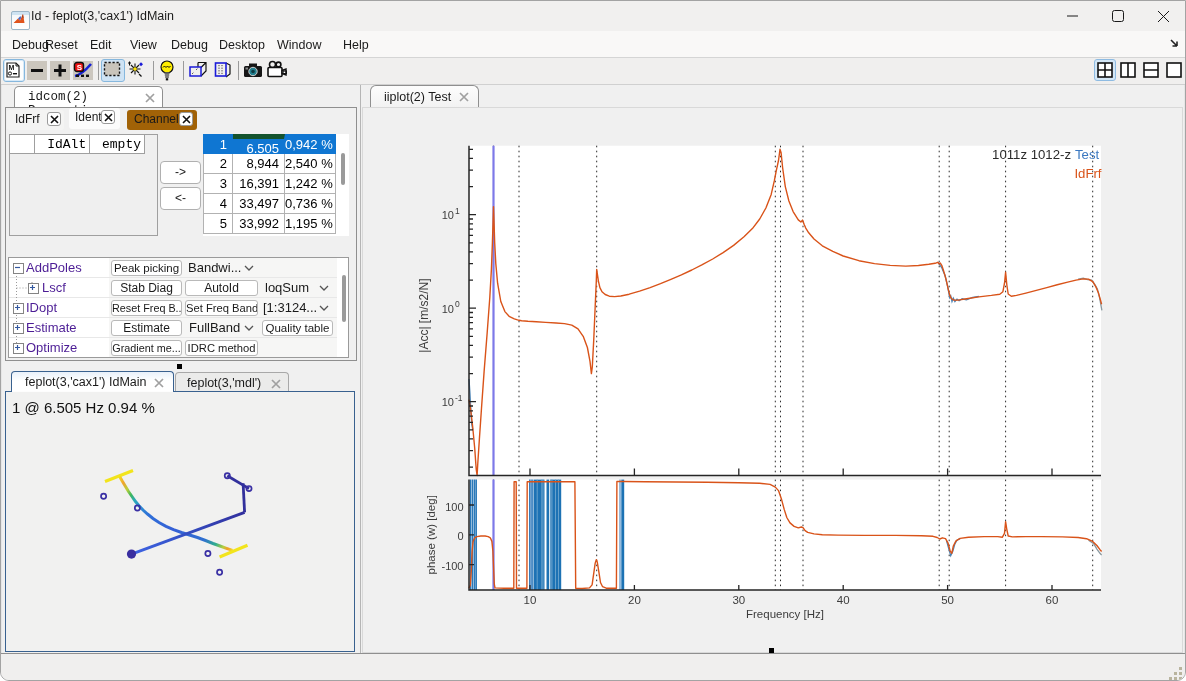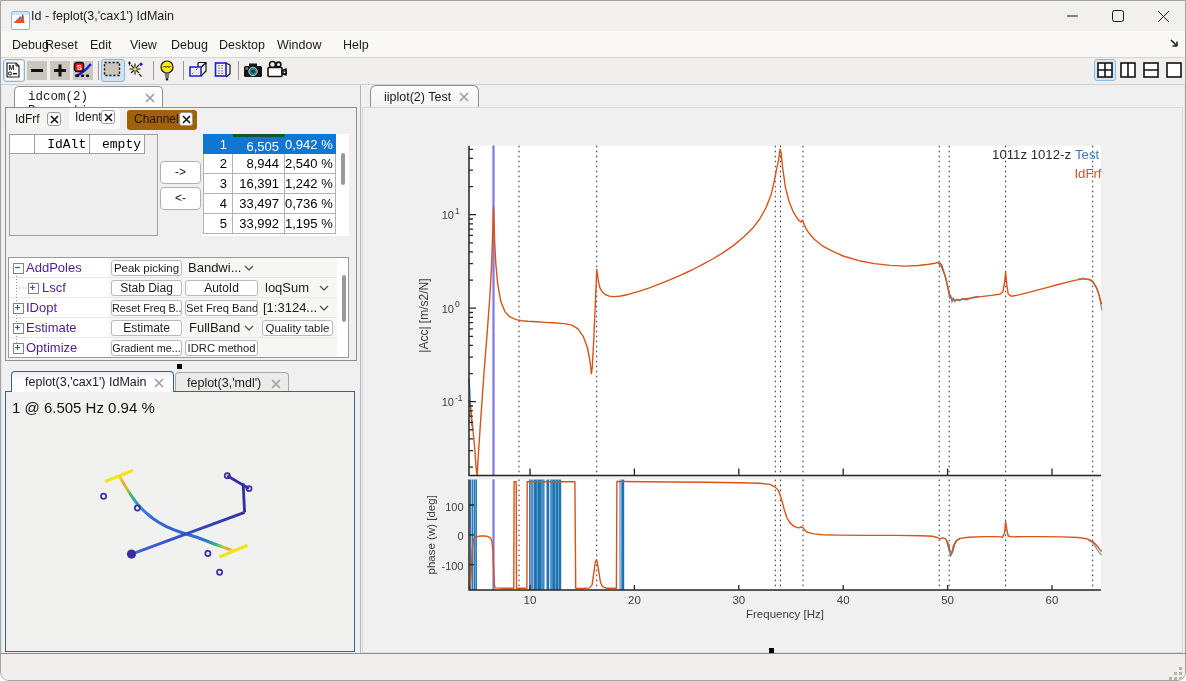--- a/index.html
+++ b/index.html
@@ -203,21 +203,21 @@
     <div style="box-sizing:border-box;width:60px;border:1px solid #9f9f9f;border-left:none;background:#fff;font-size:13px;text-align:right;padding:2px 3px 0 0;">IdAlt</div>
     <div style="box-sizing:border-box;width:60px;border:1px solid #9f9f9f;border-left:none;background:#fff;font-size:13px;text-align:right;padding:2px 3px 0 0;">empty</div>
   </div>
 
   <div class="btnw" style="left:159px;top:160px;width:41px;height:23px;line-height:21px;">-&gt;</div>
   <div class="btnw" style="left:159px;top:186px;width:41px;height:23px;line-height:21px;">&lt;-</div>
 
   <div class="abs" style="left:202px;top:133px;width:146px;height:102px;background:#fff;"></div>
   <div class="ptrow" style="left:202px;top:133px;">
 <div class="ptc" style="width:30px;background:#0f76d2;color:#fff;border-color:#0f76d2;border-top:1px solid #0f76d2;">1</div>
-<div class="ptc" style="width:52px;background:#0f76d2;color:#fff;border-color:#0f76d2;border-left:none;border-top:3px solid #14532d;">6,505</div>
+<div class="ptc" style="width:52px;background:#0f76d2;color:#fff;border-color:#0f76d2;border-left:none;border-top:5px solid #14532d;">6,505</div>
 <div class="ptc" style="width:51px;background:#0f76d2;color:#fff;border-color:#0f76d2;border-left:none;border-top:1px solid #0f76d2;">0,942 %</div>
 </div>
 <div class="ptrow" style="left:202px;top:153px;">
 <div class="ptc" style="width:30px;background:#fff;color:#000;border-color:#b2b2b2;border-top:none;">2</div>
 <div class="ptc" style="width:52px;background:#fff;color:#000;border-color:#b2b2b2;border-left:none;border-top:none;">8,944</div>
 <div class="ptc" style="width:51px;background:#fff;color:#000;border-color:#b2b2b2;border-left:none;border-top:none;">2,540 %</div>
 </div>
 <div class="ptrow" style="left:202px;top:173px;">
 <div class="ptc" style="width:30px;background:#fff;color:#000;border-color:#b2b2b2;border-top:none;">3</div>
 <div class="ptc" style="width:52px;background:#fff;color:#000;border-color:#b2b2b2;border-left:none;border-top:none;">16,391</div>

